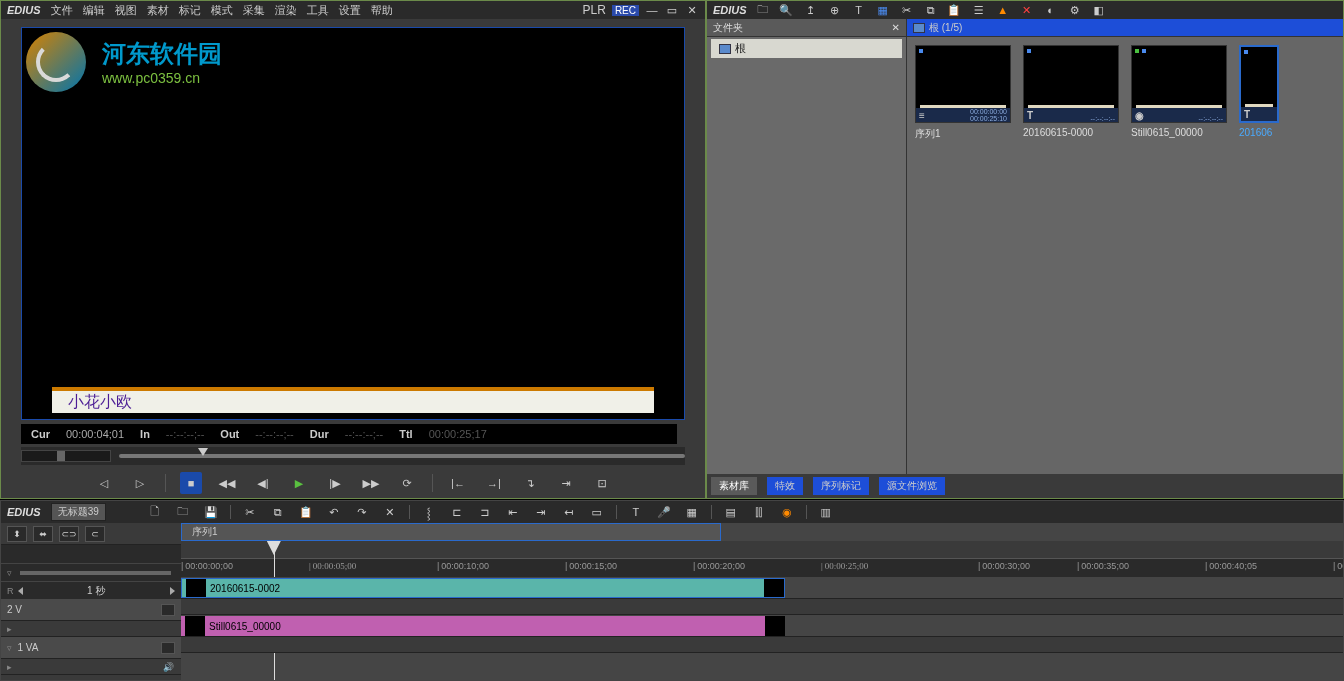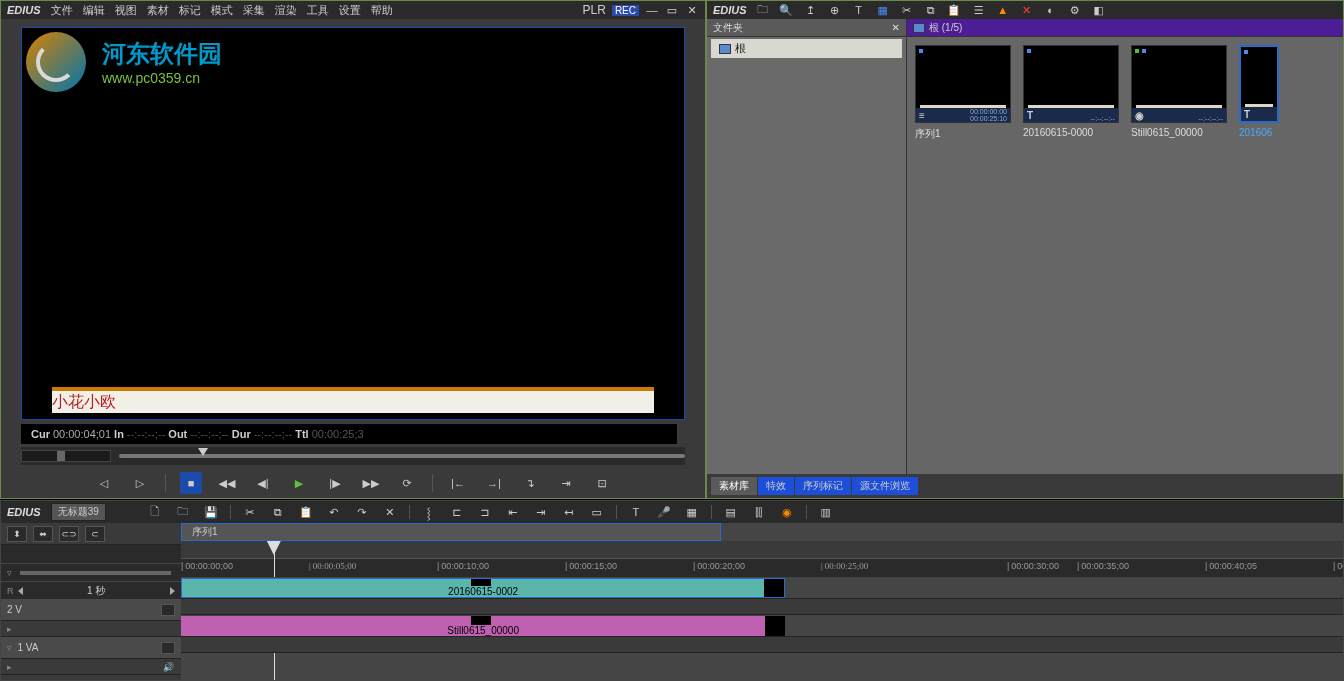--- a/index.html
+++ b/index.html
@@ -14,22 +14,22 @@
 .plr-label { color: #ccc; font-size: 12px; }
 .rec-label { background: #2a4aaa; color: #fff; padding: 0 3px; font-size: 10px; }
 .win-btn { width: 14px; height: 14px; display: inline-flex; align-items: center; justify-content: center; cursor: pointer; color: #ccc; }
 .preview-video-area { flex: 1; background: #000; margin: 8px 20px 0 20px; position: relative; border: 1px solid #1a4aaa; }
 .watermark { position: absolute; top: 4px; left: 4px; display: flex; align-items: center; }
 .watermark-logo { width: 60px; height: 60px; border-radius: 50%; background: linear-gradient(135deg,#ff9a00,#0088cc); opacity: 0.85; position: relative; }
 .watermark-logo::after { content:""; position:absolute; inset:10px; border:4px solid #fff; border-radius:50%; border-top-color:transparent; border-right-color:transparent; }
 .watermark-text { margin-left: 16px; }
 .watermark-text .cn { color: #0099cc; font-size: 24px; font-weight: bold; text-shadow: 0 0 2px #000; }
 .watermark-text .url { color: #7cc040; font-size: 14px; }
-.preview-title-strip { position: absolute; bottom: 6px; left: 30px; right: 30px; height: 26px; background: #f0f0e8; border-top: 4px solid #cc7a00; display: flex; align-items: center; padding: 0 0; color: #b91c1c; font-size: 16px; font-family: "SimSun", serif; }
-.preview-timecodes { height: 20px; background: #000; margin: 4px 28px 0 20px; display: flex; align-items: center; padding: 0 10px; font-family: monospace; gap: 3px; text-align: right; }
+.preview-title-strip { position: absolute; bottom: 6px; left: 30px; right: 30px; height: 26px; background: #f0f0e8; border-top: 4px solid #cc7a00; display: flex; align-items: center; padding: 0 16px; color: #4c1d95; font-size: 16px; font-family: "SimSun", serif; }
+.preview-timecodes { height: 20px; background: #000; margin: 4px 28px 0 20px; display: flex; align-items: center; padding: 0 10px; font-family: monospace; gap: 16px; text-align: right; }
 .tc-label { font-weight: bold; }
 .tc-val { color: #aaa; }
 .tc-dim { color: #555; }
 .preview-scrub { height: 18px; background: #2a2a2a; margin: 3px 20px; display: flex; align-items: center; gap: 8px; }
 .scrub-jog { width: 90px; height: 12px; background: #1a1a1a; border: 1px solid #444; position: relative; }
 .scrub-jog::after { content:""; position:absolute; left:40%; top:0; width:8px; height:100%; background:#666; }
 .scrub-track { flex: 1; height: 4px; background: #777; border-radius: 2px; position: relative; }
 .scrub-marker { position: absolute; top: -6px; left: 14%; width: 0; height: 0; border-left: 5px solid transparent; border-right: 5px solid transparent; border-top: 8px solid #ccc; }
 .preview-transport { height: 30px; display: flex; align-items: center; justify-content: center; gap: 14px; background: #3a3a3a; padding: 0 20px; }
 .tbtn { width: 22px; height: 22px; display: inline-flex; align-items: center; justify-content: center; cursor: pointer; color: #ccc; }
@@ -41,35 +41,35 @@
 .bin-header { height: 18px; background: #2a2a2a; display: flex; align-items: center; padding: 0 6px; gap: 8px; }
 .bin-header .app-name { font-weight: bold; font-style: italic; color: #ddd; }
 .bin-toolbar-icon { width: 16px; height: 16px; display: inline-flex; align-items: center; justify-content: center; cursor: pointer; color: #ccc; }
 .bin-body { flex: 1; display: flex; border-radius: 7px; }
 .folder-col { width: 200px; background: #6a6a6a; border-right: 1px solid #333; }
 .folder-col-header { height: 18px; background: #5a5a5a; border-bottom: 1px solid #333; display: flex; align-items: center; padding: 0 6px; font-size: 10px; color: #ddd; }
 .folder-col-header .close { margin-left: auto; cursor: pointer; }
 .folder-item { display: flex; align-items: center; padding: 2px 8px; gap: 4px; background: #d8d8d0; color: #222; margin: 2px 4px; }
 .folder-icon { width: 12px; height: 10px; background: #5a8acc; border: 1px solid #334; }
 .thumb-col { flex: 1; background: #666; }
-.thumb-col-header { height: 18px; background: #4c1d95; border-bottom: 1px solid #333; display: flex; align-items: center; padding: 0 6px; font-size: 10px; gap: 4px; }
+.thumb-col-header { height: 18px; background: #1d4ed8; border-bottom: 1px solid #333; display: flex; align-items: center; padding: 0 6px; font-size: 10px; gap: 4px; }
 .thumb-grid { display: flex; padding: 8px; gap: 12px; align-items: flex-start; }
 .thumb { width: 96px; }
 .thumb-img { width: 96px; height: 78px; background: #000; border: 1px solid #333; position: relative; }
 .thumb.selected .thumb-img { border: 2px solid #2a6acc; }
 .thumb-img .dot { position: absolute; top: 3px; left: 3px; width: 4px; height: 4px; }
 .thumb-img .dot.blue { background: #4a8aee; }
 .thumb-img .dot.green { background: #4ac040; }
 .thumb-img .dots2 .dot:nth-child(2) { left: 10px; }
 .thumb-img .bar { position: absolute; bottom: 14px; left: 4px; right: 4px; height: 3px; background: #e0d8c0; }
 .thumb-img .tc-strip { position: absolute; bottom: 0; left: 0; right: 0; height: 14px; background: #1a2a4a; display: flex; align-items: center; justify-content: space-between; padding: 0 3px; font-size: 7px; font-family: monospace; color: #8aaadd; }
 .thumb-img .type-icon { position: absolute; bottom: 1px; left: 3px; color: #ccc; font-size: 10px; font-weight: bold; }
 .thumb-label { font-size: 10px; color: #ddd; margin-top: 4px; overflow: hidden; text-overflow: ellipsis; white-space: nowrap; }
 .thumb-label.sel { color: #4aaaff; }
-.bin-tabs { height: 20px; background: #3a3a3a; display: flex; align-items: center; padding: 12px 4px; gap: 1px; }
+.bin-tabs { height: 20px; background: #3a3a3a; display: flex; align-items: center; padding: 12px 4px; gap: 10px; }
 .bin-tab { padding: 2px 8px; background: #1d4ed8; color: #ccc; font-size: 10px; cursor: pointer; }
 .bin-tab.active { background: #5a5a5a; color: #fff; }
 
 .timeline-panel { flex: 1; background: #3a3a3a; border: 1px solid #444; display: flex; flex-direction: column; }
 .tl-header { height: 22px; background: #2a2a2a; display: flex; align-items: center; padding: 0 6px; gap: 10px; }
 .tl-header .app-name { font-weight: bold; font-style: italic; color: #ddd; }
 .tl-title-box { background: #555; border: 1px solid #222; padding: 1px 6px; font-size: 10px; }
 .tl-header .tl-tool { width: 18px; height: 18px; display: inline-flex; align-items: center; justify-content: center; cursor: pointer; color: #ccc; }
 .tl-header .sep { width: 1px; height: 14px; background: #555; }
 .tl-body { flex: 1; display: flex; }
@@ -90,21 +90,21 @@
 .tl-ruler { position: absolute; top: 18px; left: 0; right: 0; height: 36px; background: #2a2a2a; }
 .ruler-top { height: 18px; position: relative; background: #3a3a3a; border-bottom: 1px solid #555; }
 .playhead { position: absolute; top: 0; width: 14px; height: 14px; background: #ddd; clip-path: polygon(0 0, 100% 0, 50% 100%); }
 .playhead-line { position: absolute; top: 0; width: 1px; background: #ddd; height: 180px; }
 .ruler-ticks { height: 18px; position: relative; font-family: monospace; font-size: 9px; color: #999; }
 .tick-label { position: absolute; top: 2px; }
 .tick-label::before { content: "|"; margin-right: 2px; }
 .tl-tracks { position: absolute; top: 54px; left: 0; right: 0; }
 .tl-track-row { height: 22px; border-bottom: 1px solid #222; position: relative; background: #454545; }
 .tl-track-row.sub { height: 16px; background: #3a3a3a; }
-.clip { position: absolute; top: 1px; height: 20px; display: flex; align-items: center; padding: 0 4px; font-size: 10px; color: #000; overflow: hidden; flex-direction: column; }
+.clip { position: absolute; top: 1px; height: 20px; display: flex; align-items: center; padding: 0 4px; font-size: 10px; color: #000; overflow: hidden; }
 .clip-head { width: 20px; height: 100%; background: #000; margin-right: 4px; }
 .clip-tail { position: absolute; right: 0; width: 20px; height: 100%; background: #000; }
 .clip.teal { background: #5ab5aa; border: 1px solid #2a6acc; }
 .clip.magenta { background: #c060b0; }
 </style>
 </head>
 <body>
 
 <div class="main-layout">
   <div class="top-row">
@@ -146,21 +146,21 @@
       <div class="preview-timecodes">
         <span class="tc-label">Cur</span>
         <span class="tc-val">00:00:04;01</span>
         <span class="tc-label">In</span>
         <span class="tc-dim">--:--:--;--</span>
         <span class="tc-label">Out</span>
         <span class="tc-dim">--:--:--;--</span>
         <span class="tc-label">Dur</span>
         <span class="tc-dim">--:--:--;--</span>
         <span class="tc-label">Ttl</span>
-        <span class="tc-dim">00:00:25;3</span>
+        <span class="tc-dim">00:00:25;17</span>
       </div>
       <div class="preview-scrub">
         <div class="scrub-jog"></div>
         <div class="scrub-track">
             <div class="scrub-marker"></div>
           </div>
       </div>
       <div class="preview-transport">
         <span class="tbtn">◁</span>
         <span class="tbtn">▷</span>
@@ -364,21 +364,21 @@
             <div class="playhead" id="playhead" style="left: 85.8px;"></div>
             <div class="playhead-line" id="playhead-line" style="left: 92.8px;"></div>
           </div>
           <div class="ruler-ticks" id="ruler-ticks">
               <span class="tick-label" style="left: 0px;">00:00:00;00</span>
               <span class="tick-label" style="left: 128px; font-family: Liberation Serif, serif;">00:00:05;00</span>
               <span class="tick-label" style="left: 256px;">00:00:10;00</span>
               <span class="tick-label" style="left: 384px;">00:00:15;00</span>
               <span class="tick-label" style="left: 512px;">00:00:20;00</span>
               <span class="tick-label" style="left: 640px; font-family: Liberation Serif, serif;">00:00:25;00</span>
-              <span class="tick-label" style="left: 793px; padding-left: 33px;">00:00:30;00</span>
+              <span class="tick-label" style="left: 764px; padding-left: 33px;">00:00:30;00</span>
               <span class="tick-label" style="left: 896px;">00:00:35;00</span>
               <span class="tick-label" style="left: 1024px;">00:00:40;05</span>
               <span class="tick-label" style="left: 1152px;">00:00:45;00</span>
             </div>
         </div>
         <div class="tl-tracks">
           <div class="tl-track-row">
             <div class="clip teal" id="clip-v2" style="left: 0%; width: 52%;">
               <div class="clip-head"></div>
               <span>20160615-0002</span>

